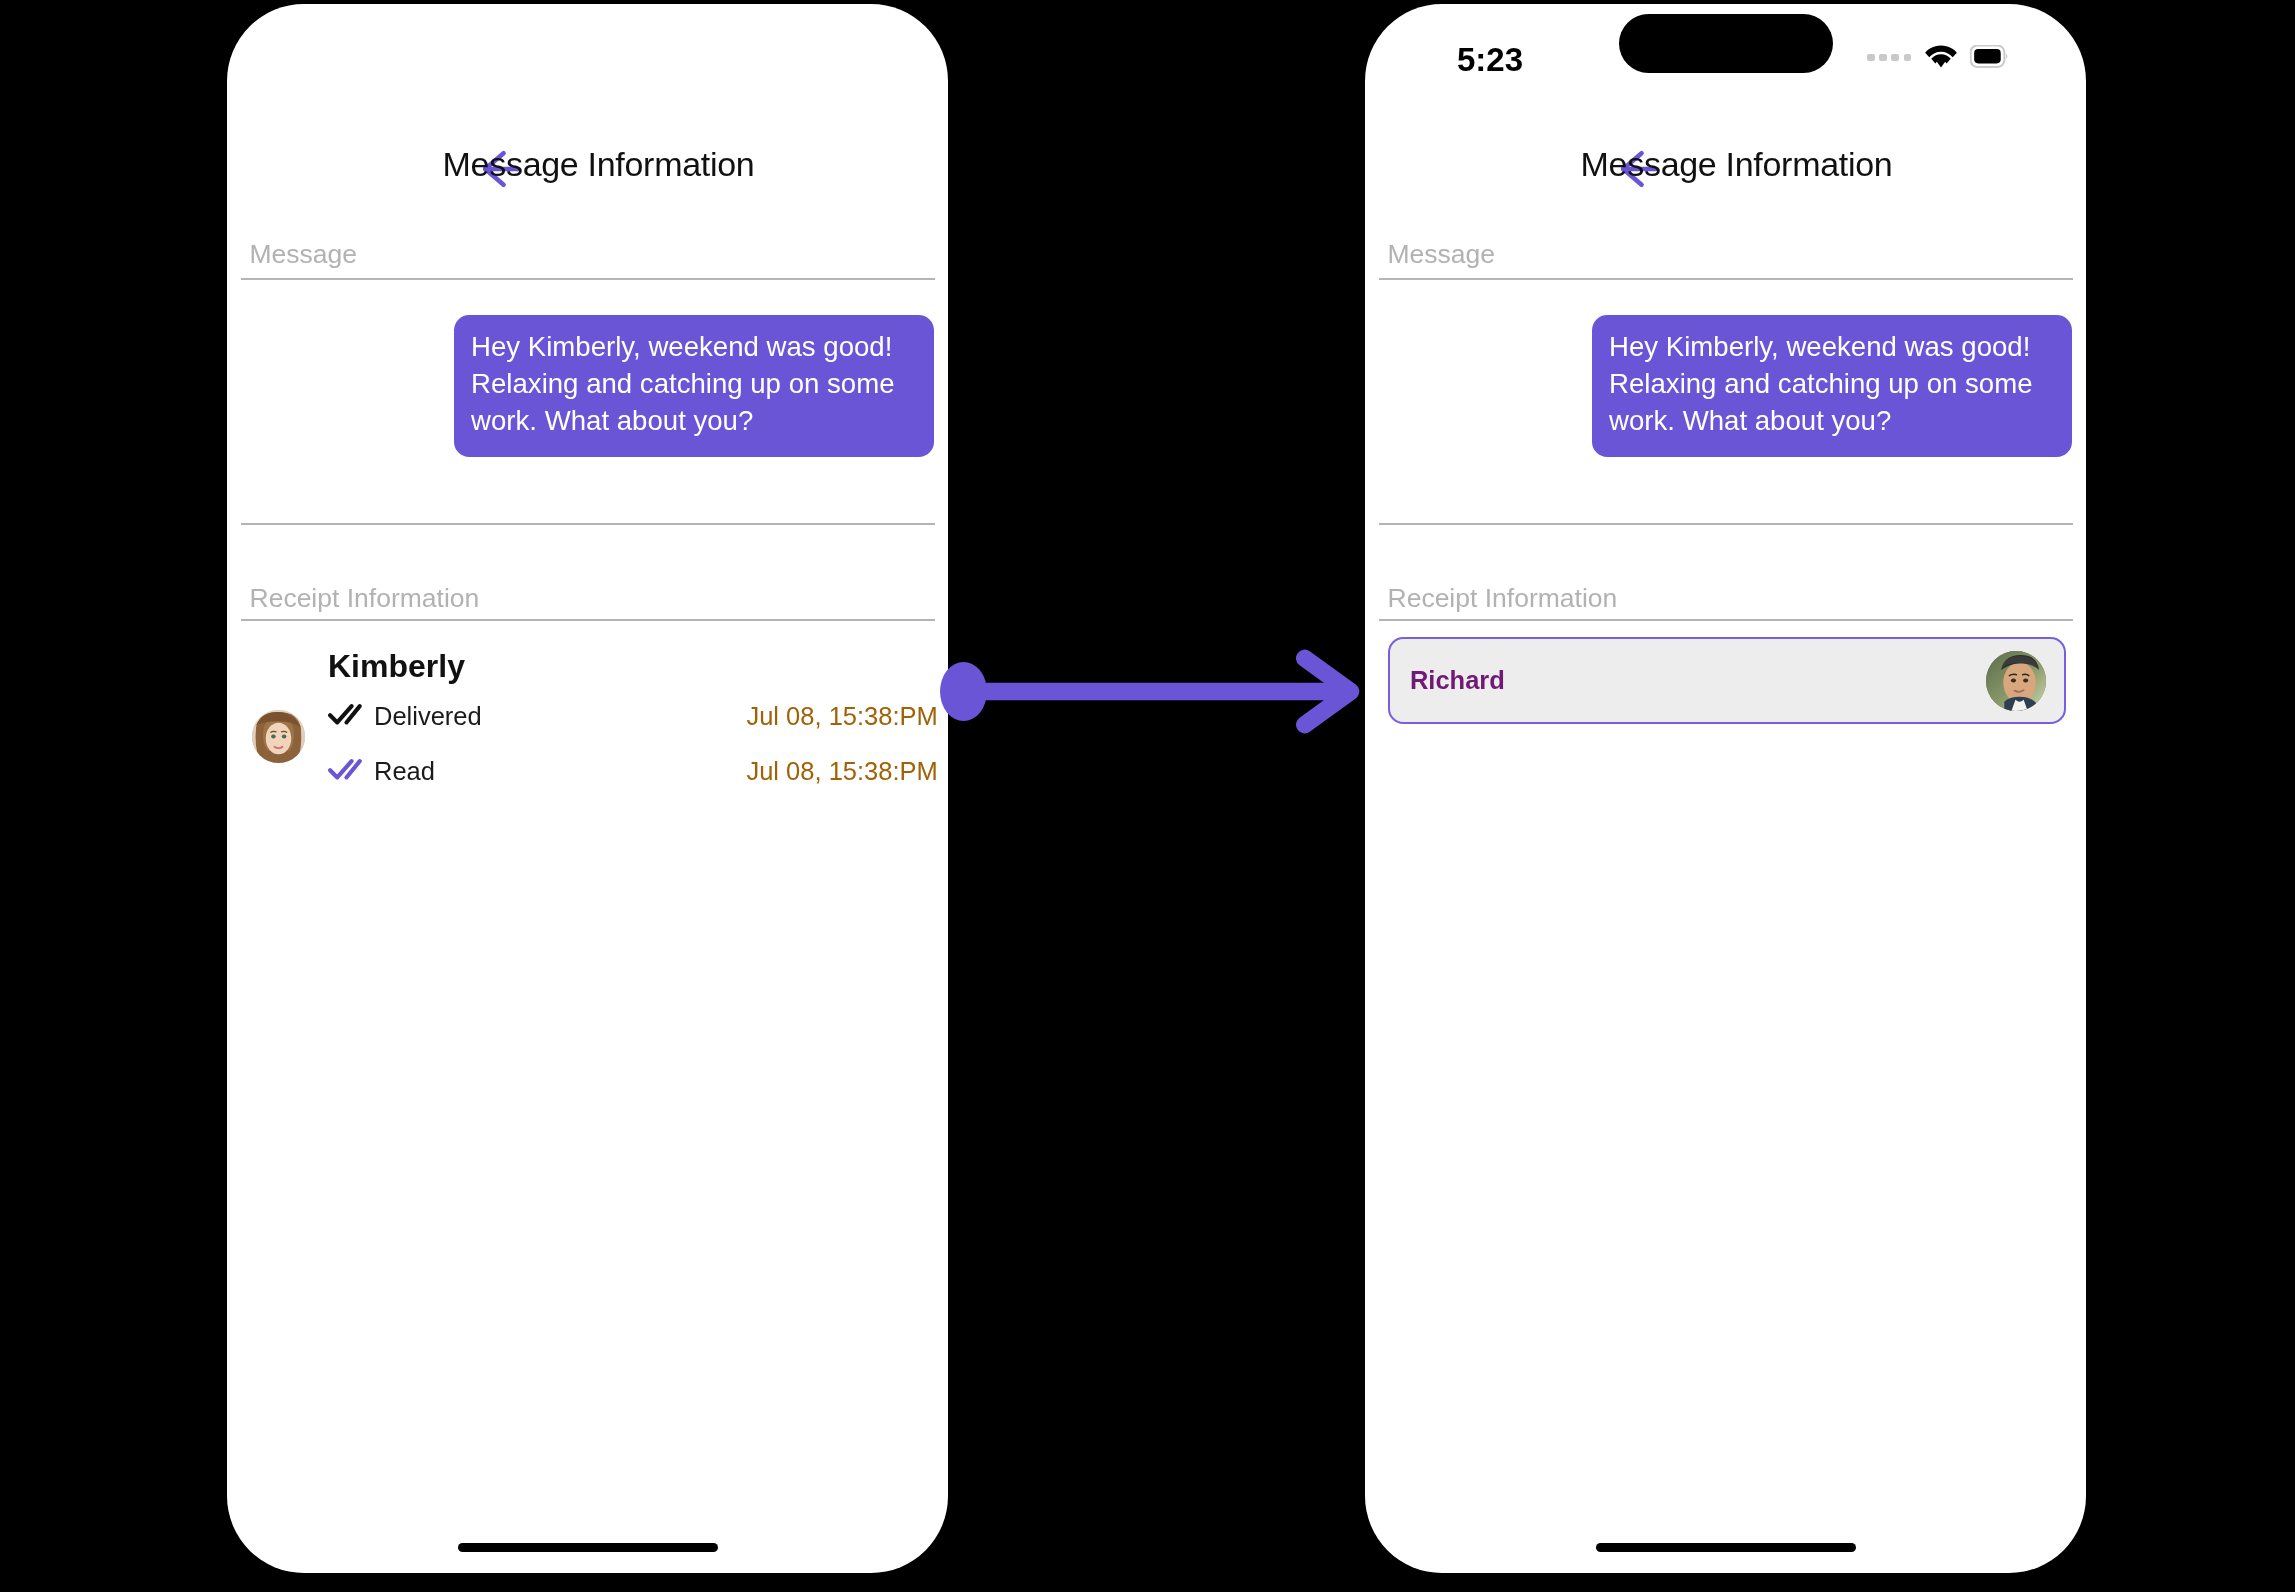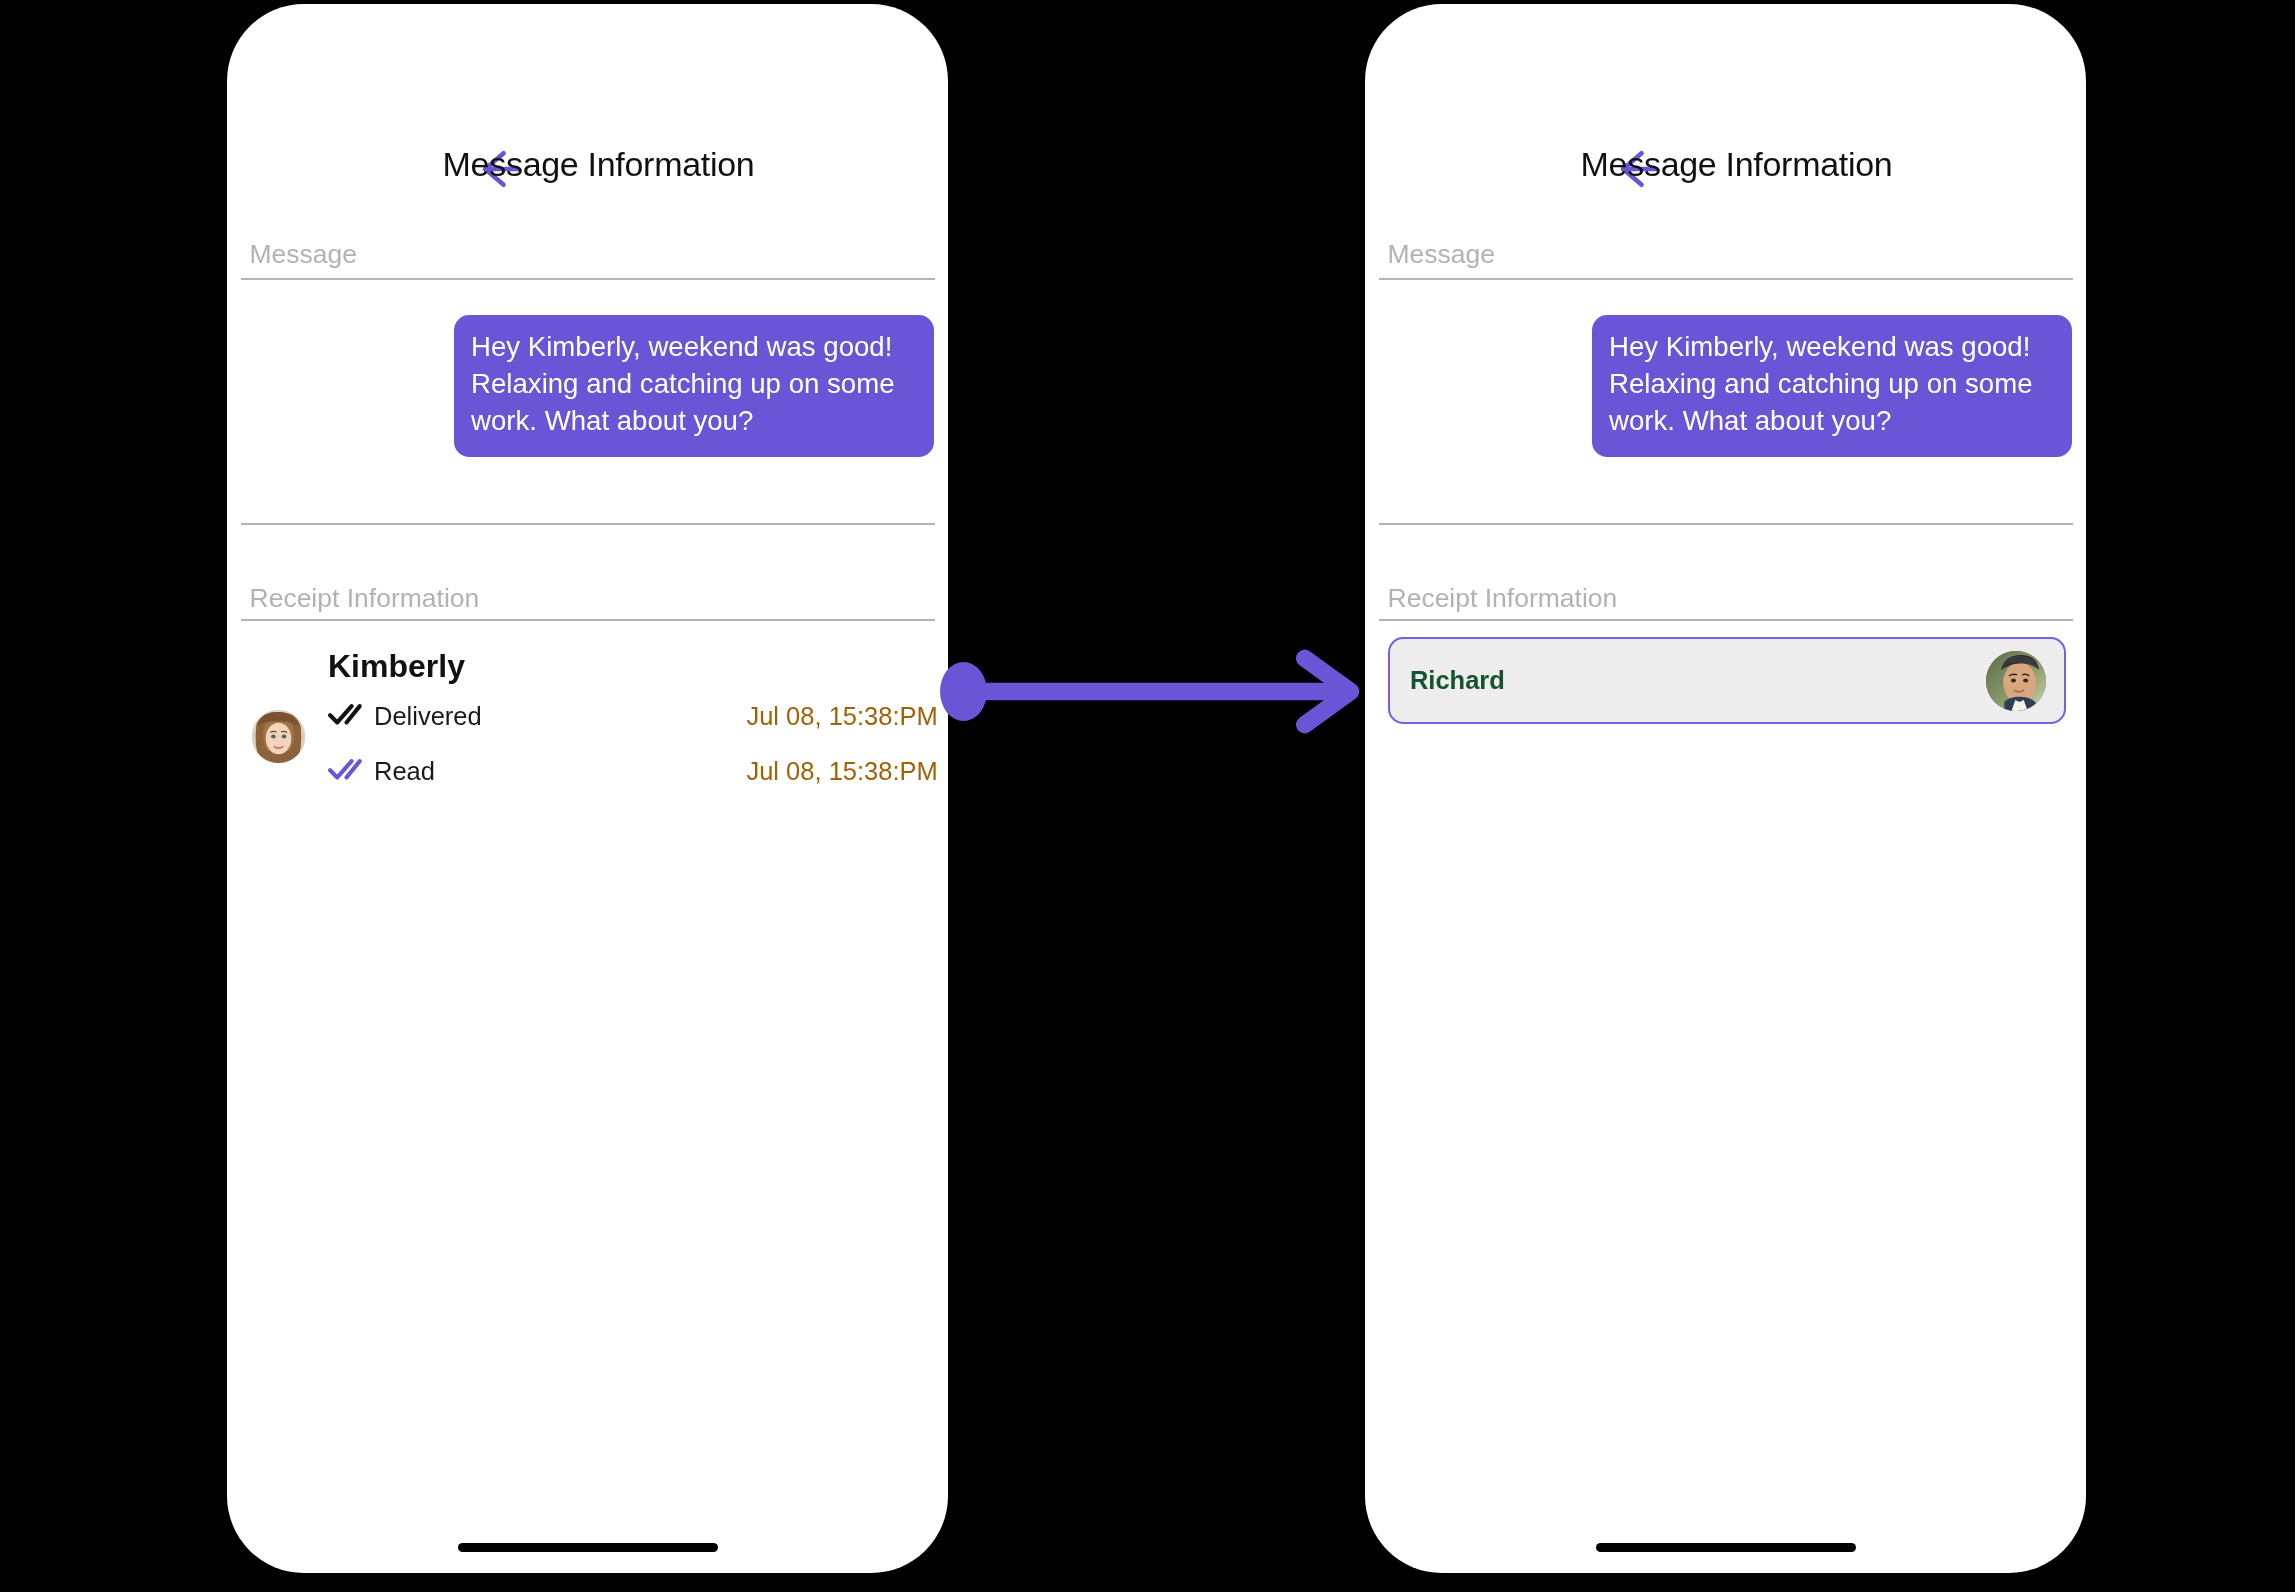--- a/index.html
+++ b/index.html
@@ -117,21 +117,21 @@
     position: absolute;
     left: 22.5px; right: 20.4px;
     height: 87px;
     background: #ededed;
     border: 2.6px solid #7a5ee0;
     border-radius: 15.3px;
     display: flex; align-items: center;
     padding: 0 17.4px 0 20.4px;
   }
   .person-card .pname {
-    font-size: 25.5px; font-weight: 700; color: #14532d; flex: 1 1 auto;
+    font-size: 25.5px; font-weight: 700; color: #701a75; flex: 1 1 auto;
   }
   .person-card .pavatar {
     width: 60px; height: 60px; border-radius: 50%;
     overflow: hidden; flex: 0 0 60px; background:#6b6257;
   }
   .person-card .pavatar svg { display:block; width:60px; height:60px; }
 
   
   .home-indicator {
     position: absolute; bottom: 21.4px; left: 50%;
@@ -225,20 +225,46 @@
   <div class="connector">
     <svg width="429" height="87" viewBox="0 0 840 170">
       <ellipse cx="48" cy="85" rx="46" ry="58" fill="#6a55d6"></ellipse>
       <line x1="60" y1="85" x2="790" y2="85" stroke="#6a55d6" stroke-width="34" stroke-linecap="butt"></line>
       <path d="M716 20 L806 85 L716 150" fill="none" stroke="#6a55d6" stroke-width="34" stroke-linecap="round" stroke-linejoin="round"></path>
     </svg>
   </div>
 
   <div class="phone" id="phone-right">
 
+    <div class="status-bar">
+      <div class="status-time">5:23</div>
+      <div class="dynamic-island"></div>
+      <div class="status-right">
+        <span class="sig-dots">
+            <i></i>
+            <i></i>
+            <i></i>
+            <i></i>
+          </span>
+        <span class="wifi-icon">
+          <svg width="32" height="24.5" viewBox="0 0 62 48">
+              <path d="M31 46 L20 31 a18 18 0 0 1 22 0 Z" fill="#000"></path>
+              <path d="M31 3 C16 3 4 11 0 17 l8 9 C14 19 22 15 31 15 s17 4 23 11 l8-9 C58 11 46 3 31 3 Z" fill="#000"></path>
+              <path d="M31 20 C23 20 16 24 12 29 l8 9 c3-4 7-6 11-6 s8 2 11 6 l8-9 c-4-5-11-9-19-9 Z" fill="#000"></path>
+            </svg>
+        </span>
+        <span class="battery-icon">
+          <svg width="39" height="22.5" viewBox="0 0 76 44">
+              <rect x="1" y="1" width="66" height="42" rx="13" fill="#fff" stroke="#ccc" stroke-width="4"></rect>
+              <rect x="8" y="8" width="52" height="28" rx="8" fill="#000"></rect>
+              <path d="M70 16 q6 6 0 12 Z" fill="#ccc"></path>
+            </svg>
+        </span>
+      </div>
+    </div>
 
     <div class="nav-bar">
       <div class="back-btn">
         <svg width="56" height="46" viewBox="0 0 110 90">
             <path d="M62 14 L26 45 L62 76" fill="none" stroke="#6a55d6" stroke-width="9" stroke-linecap="round" stroke-linejoin="round"></path>
             <path d="M26 45 L90 45" fill="none" stroke="#6a55d6" stroke-width="9" stroke-linecap="round"></path>
           </svg>
       </div>
       <div class="nav-title">Message Information</div>
     </div>

